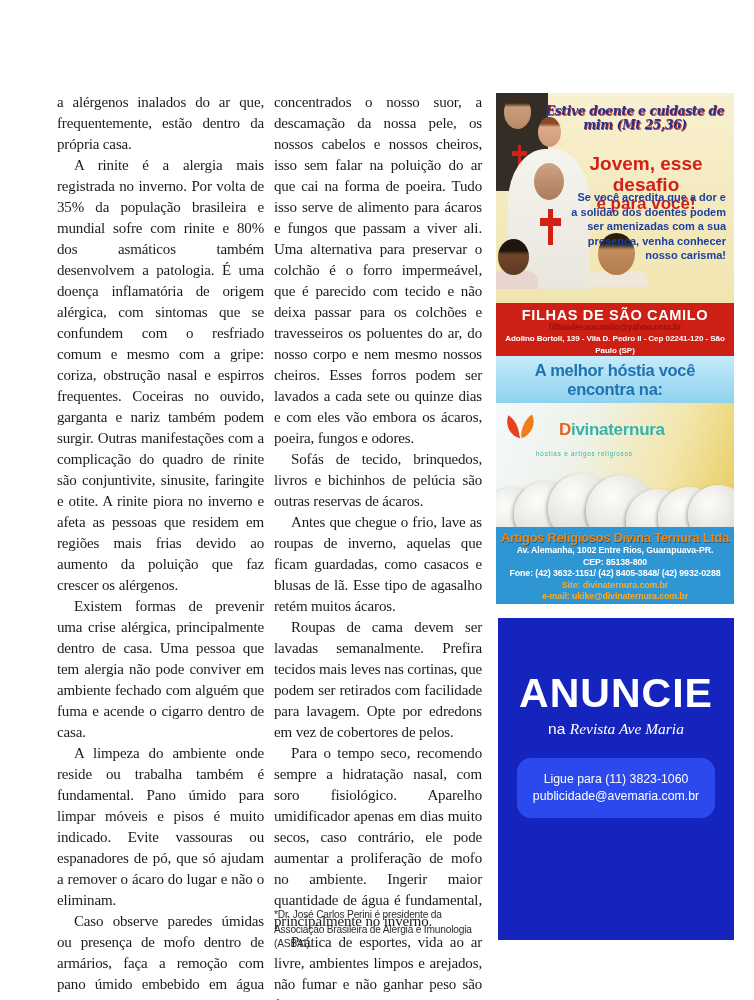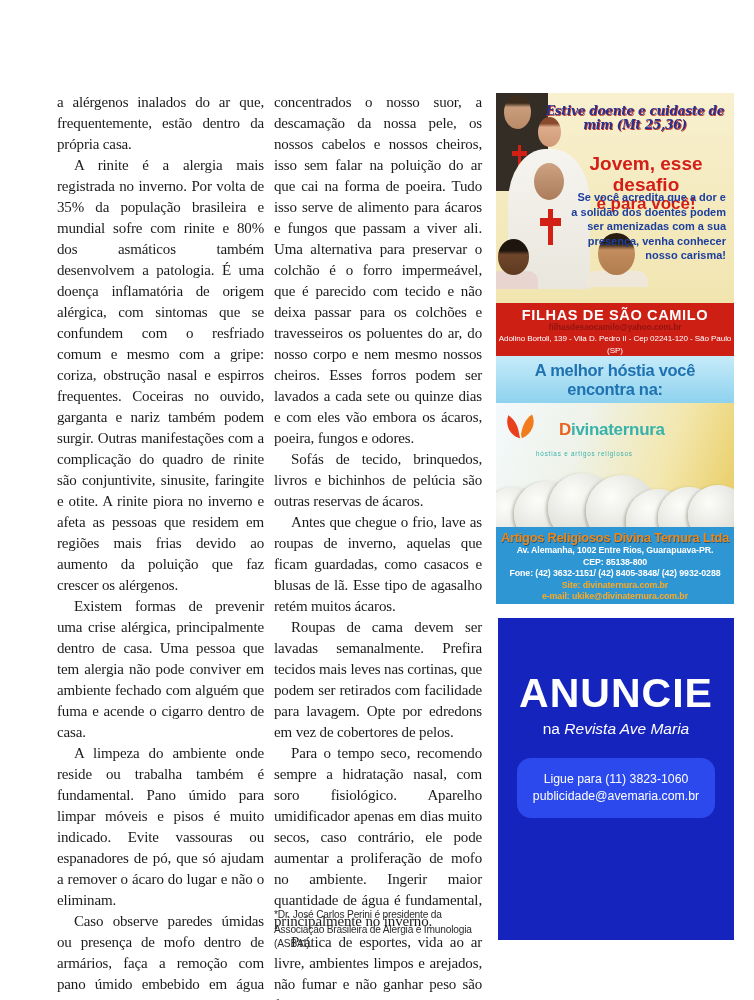--- a/index.html
+++ b/index.html
@@ -75,21 +75,21 @@
     font-family:"Liberation Sans", sans-serif; font-weight:bold;
     font-size:11px; line-height:14.6px; color:#1c3e9e;
   }
   .camilo-band {
     position:absolute; left:0; bottom:0; width:100%; height:58px;
     background:#ce1f15; color:#ffffff; text-align:center;
     font-family:"Liberation Sans", sans-serif;
   }
   .camilo-org   { font-size:14.6px; font-weight:bold; letter-spacing:0.6px; padding-top:4px; }
   .camilo-email { font-size:8.2px;  font-weight:bold; color:#8f1410; line-height:10px; }
-  .camilo-address { font-size:8.1px; font-weight:normal; line-height:11.5px; letter-spacing:-0.1px; }
+  .camilo-address { font-size:8.1px; font-weight:bold; line-height:11.5px; letter-spacing:-0.1px; }
   .camilo-phones  { font-size:9.2px; font-weight:bold; line-height:12px; }
 
   
   .ad-divina { position:absolute; left:496px; top:356px; width:238px; height:248px; overflow:hidden; }
   .divina-header {
     height:47px; box-sizing:border-box; padding-top:5px;
     background:linear-gradient(180deg,#c6ebf9 0%,#8ed2ee 100%);
     color:#1e72b2; font-family:"Liberation Sans", sans-serif; font-weight:bold;
     font-size:16.5px; line-height:19px; text-align:center; letter-spacing:-0.3px;
   }
@@ -117,21 +117,21 @@
   .divina-accent { color:#ffaa1e; }
 
   
   .ad-anuncie {
     position:absolute; left:498px; top:618px; width:236px; height:322px;
     background:#1624be; color:#ffffff; text-align:center;
     font-family:"Liberation Sans", sans-serif;
   }
   .anuncie-title { padding-top:52px; font-size:41px; font-weight:bold; letter-spacing:1px; }
   .anuncie-sub { font-size:15.5px; margin-top:3px; }
-  .anuncie-sub .rev { font-family:Liberation Sans, sans-serif; font-style:italic; }
+  .anuncie-sub .rev { font-family:Liberation Serif, serif; font-style:italic; }
   .anuncie-box {
     margin:20px auto 0; width:198px; box-sizing:border-box; border-radius:14px;
     background:#2b49ec; padding:13px 6px; font-size:12.3px; line-height:17px;
   }
 </style>
 </head>
 <body>
 
 <div class="page">
 

